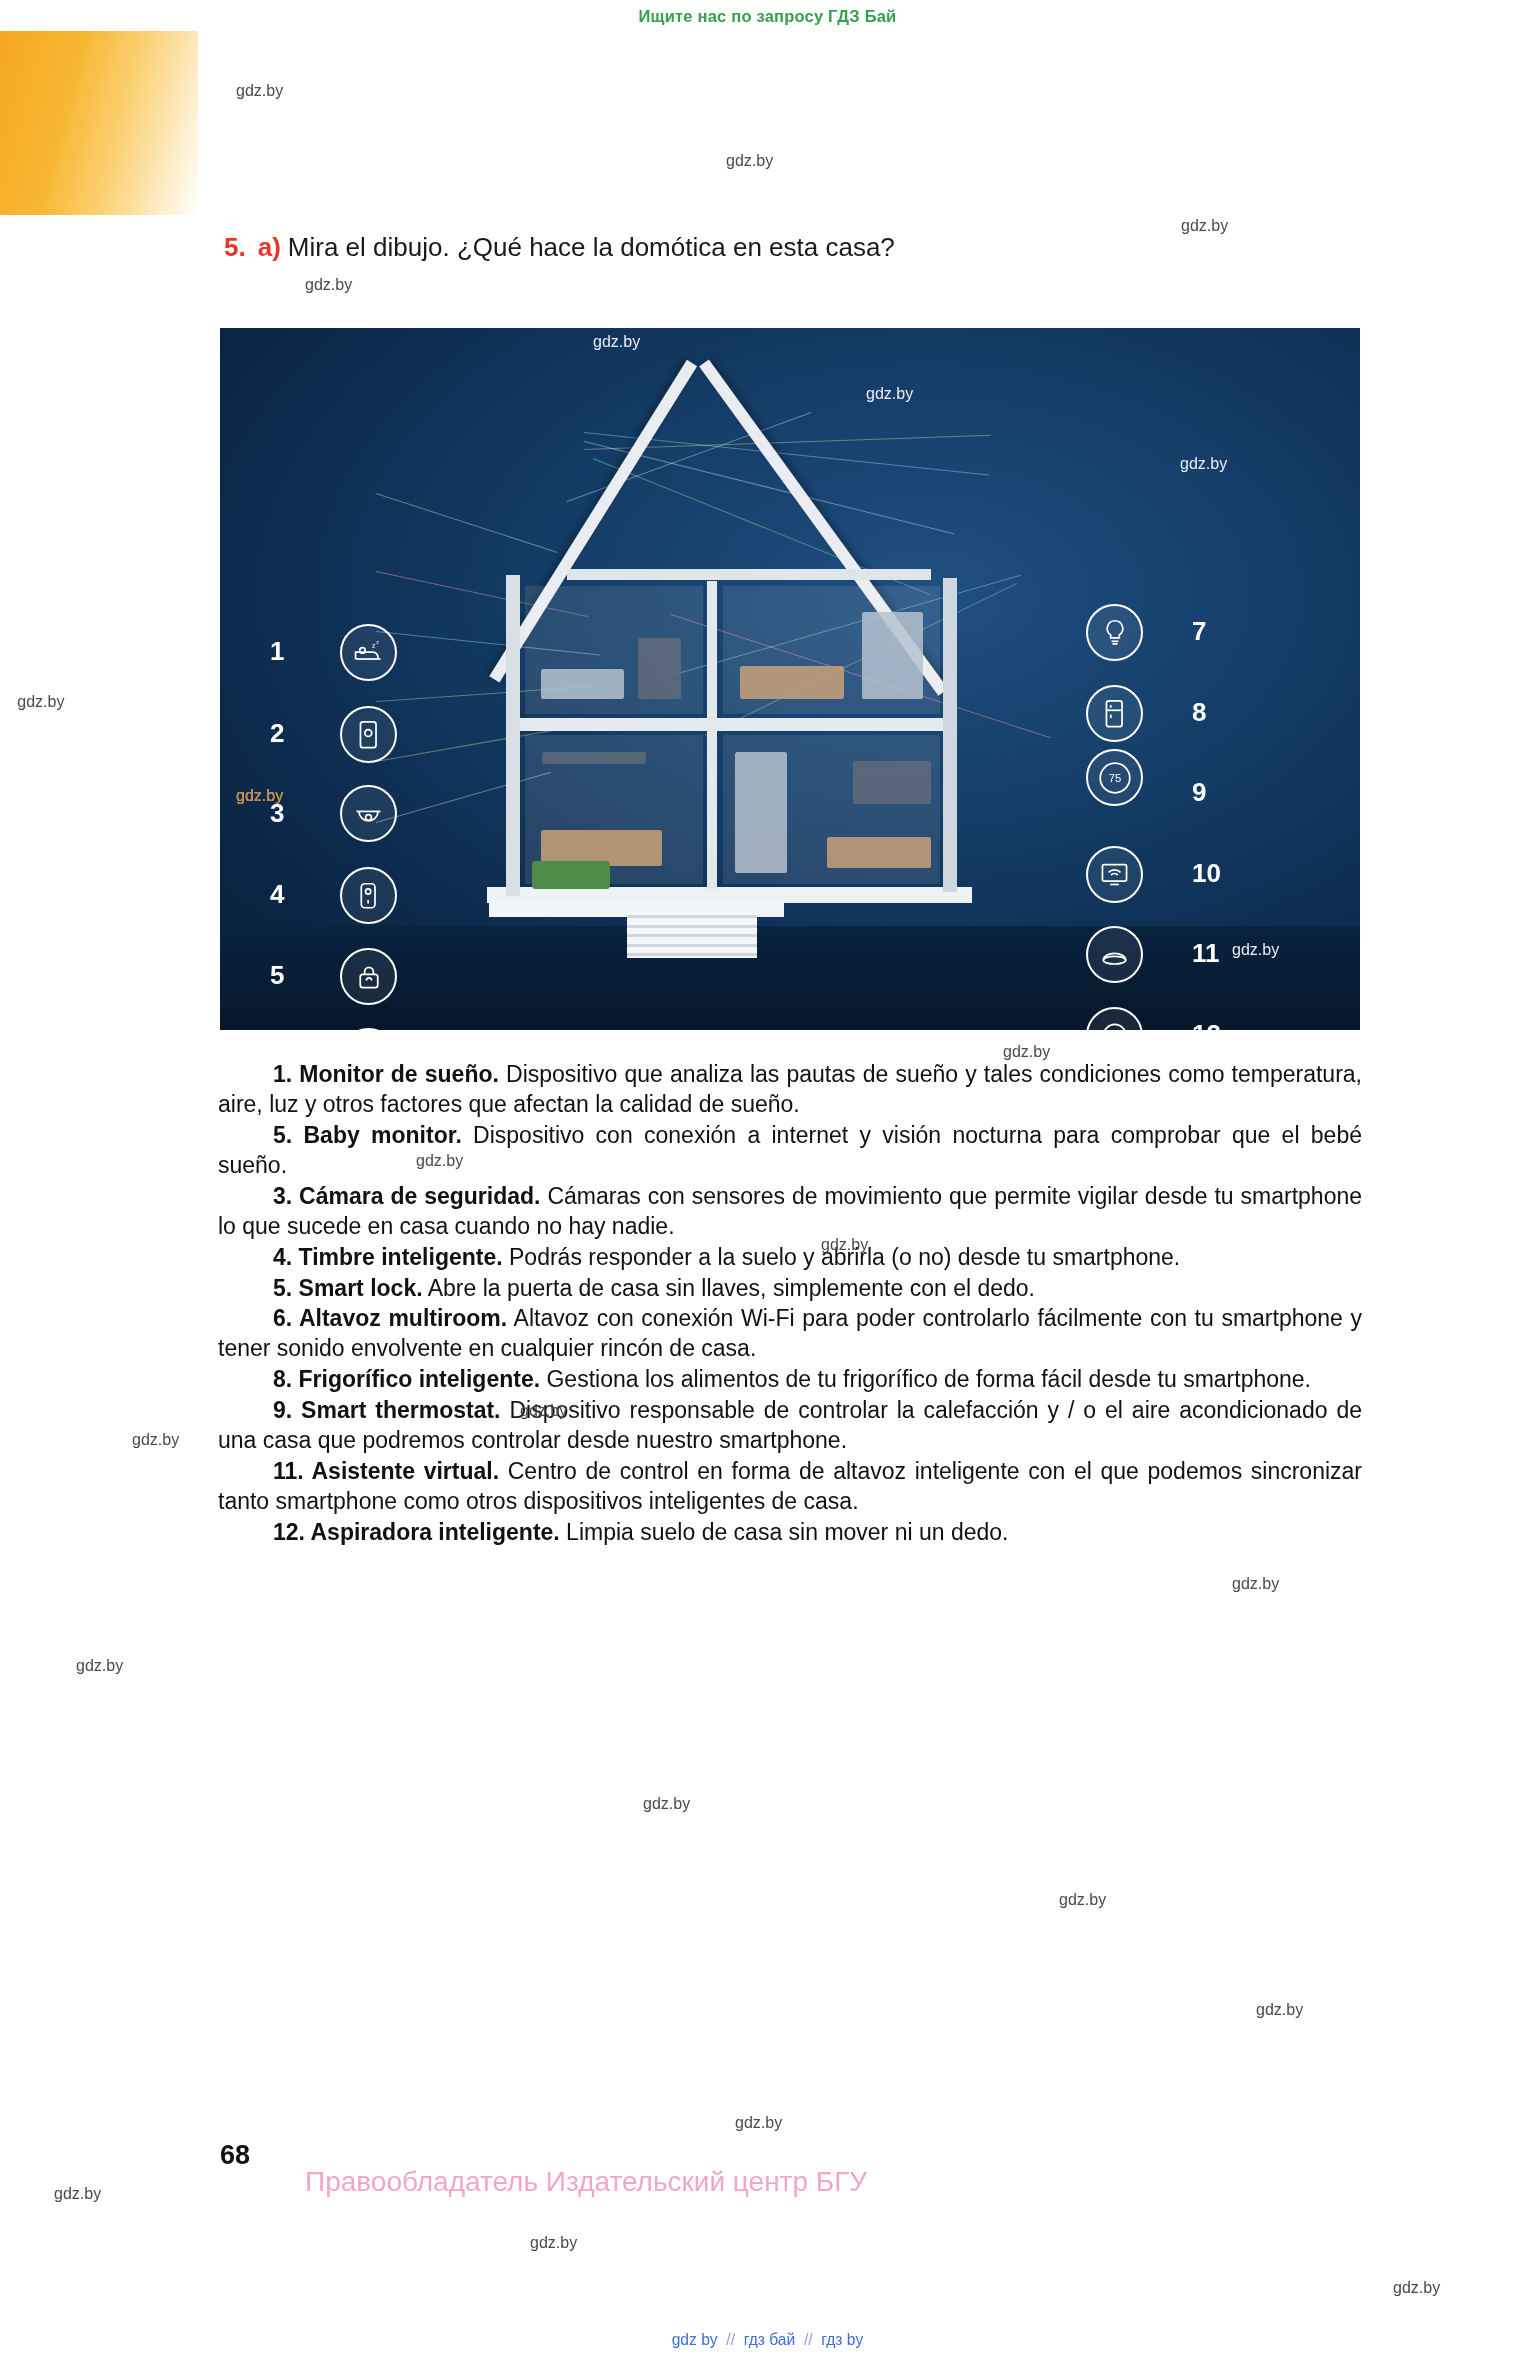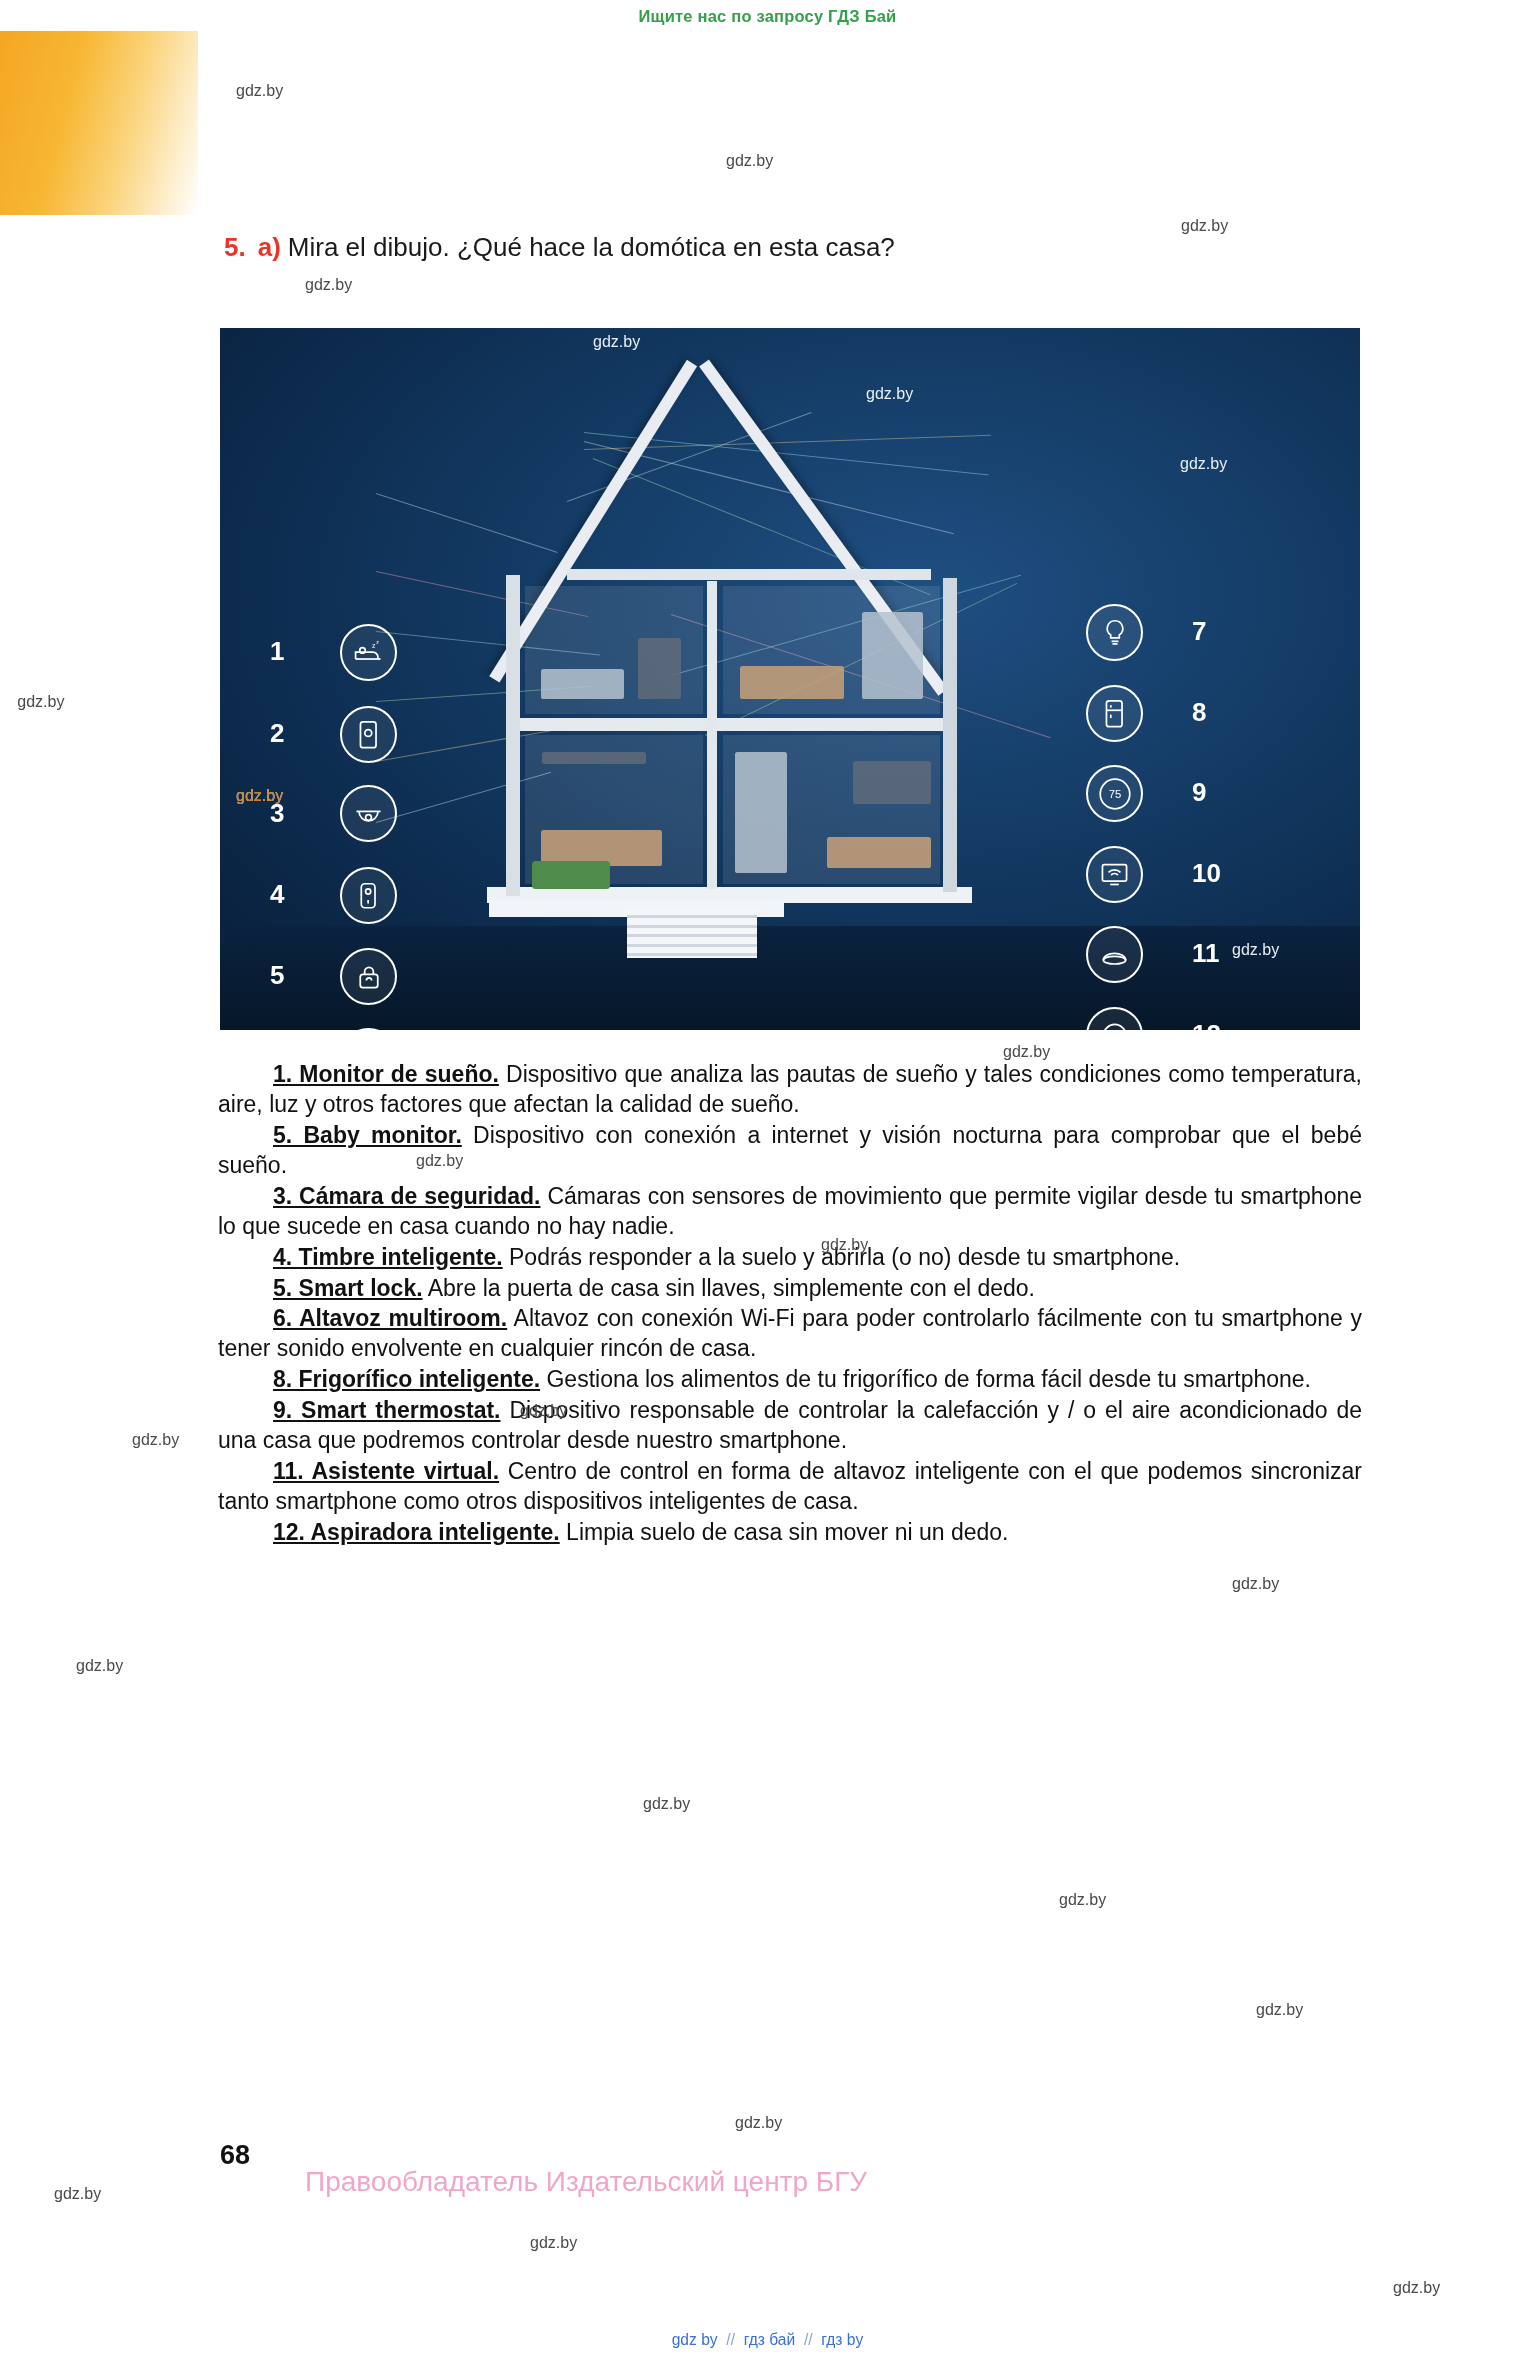--- a/index.html
+++ b/index.html
@@ -223,21 +223,21 @@
     width: 1144px;
     font-size: 23px;
     line-height: 30px;
     color: #111111;
     text-align: justify;
   }
   .body-text p {
     margin: 0 0 0.9px 0;
     text-indent: 55px;
   }
-  .body-text b { font-weight: bold; text-decoration: underline; }
+  .body-text b { font-weight: bold; }
 
   
   .page-num {
     position: absolute;
     left: 220px;
     top: 2140px;
     font-size: 27px;
     font-weight: bold;
     color: #111;
   }
@@ -384,21 +384,21 @@
     <div class="badge" style="left:866px; top:357px;">
       <svg width="22.5" height="29.5" viewBox="0 0 26 34" fill="none" stroke="#fff" stroke-width="2">
         <rect x="4" y="2" width="18" height="30" rx="3"></rect>
           <path d="M4 13h18"></path>
           <path d="M9 7v3"></path>
           <path d="M9 18v4"></path>
       </svg>
     </div>
     <div class="numlab" style="left:972px; top:369px;">8</div>
 
-    <div class="badge" style="left:866px; top:437px;align-items:center;">
+    <div class="badge" style="left:866px; top:421px;align-items:center;">
       <svg width="40" height="40" viewBox="0 0 46 46" style="font-size:30px">
         <circle cx="23" cy="23" r="17" fill="none" stroke="#fff" stroke-width="2"></circle>
         <text x="23" y="28" text-anchor="middle" font-size="13" fill="#fff" font-family="Liberation Sans">75</text>
       </svg>
     </div>
     <div class="numlab" style="left:972px; top:449px;">9</div>
 
     <div class="badge" style="left:866px; top:518px;">
       <svg width="31" height="26" viewBox="0 0 36 30" fill="none" stroke="#fff" stroke-width="2">
         <rect x="4" y="3" width="28" height="19" rx="2"></rect>

